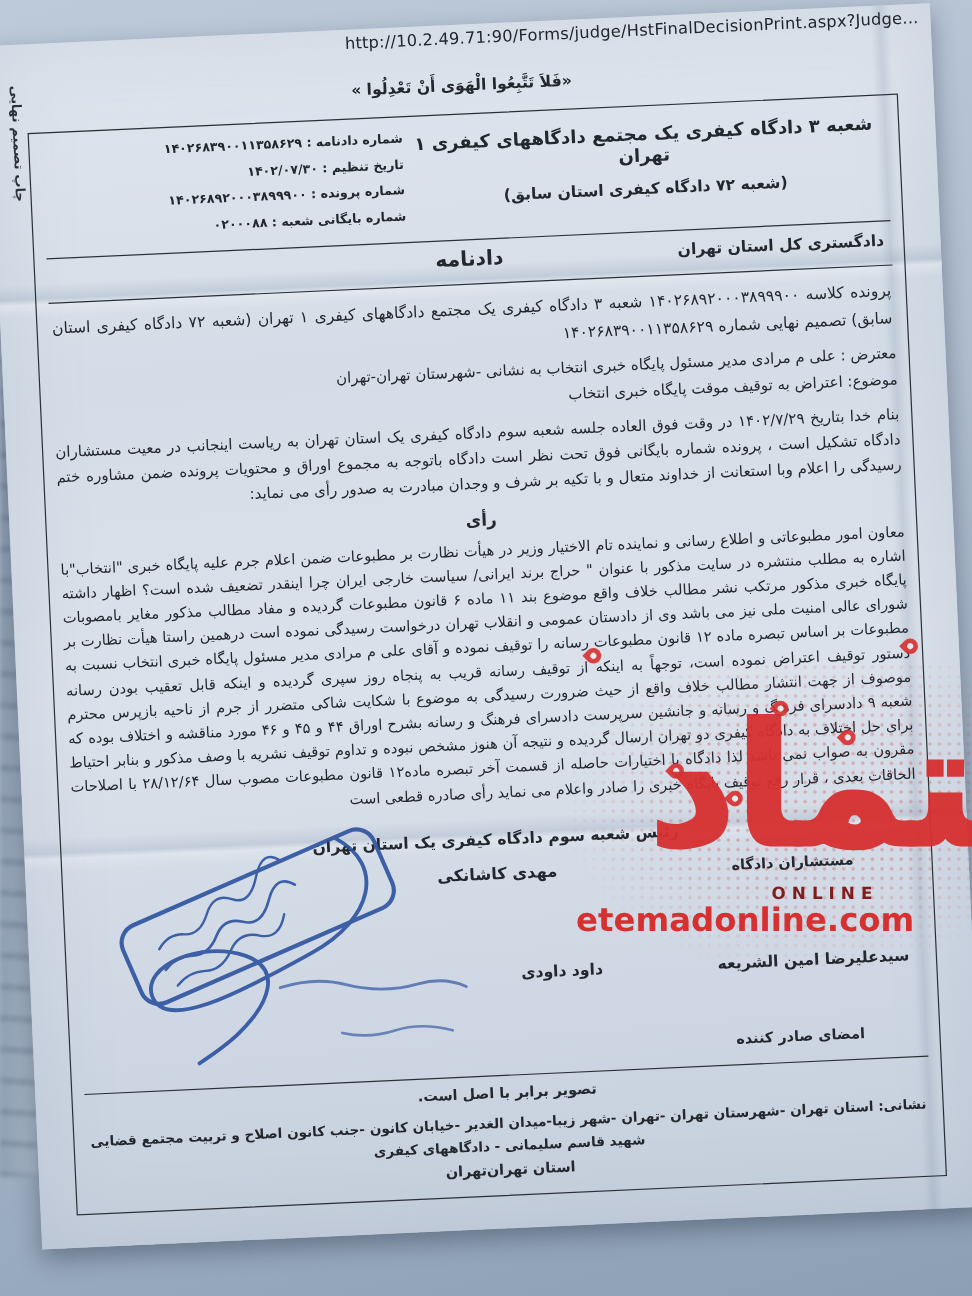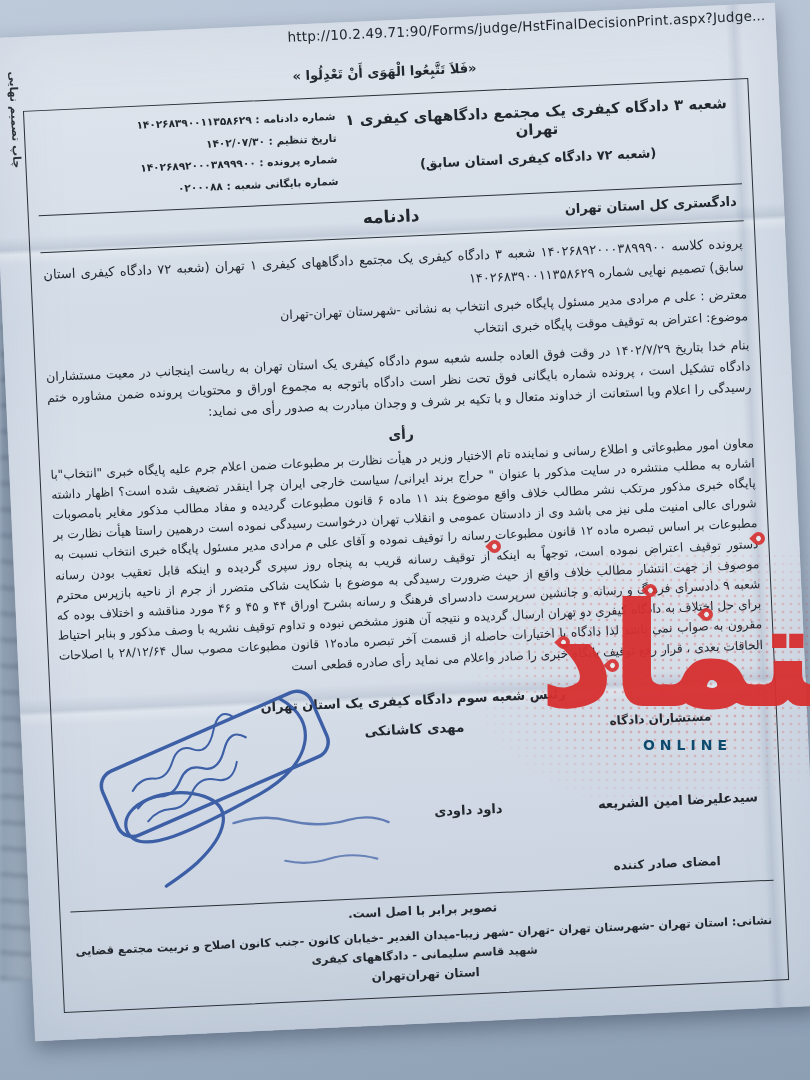--- a/index.html
+++ b/index.html
@@ -64,21 +64,21 @@
   .stamp-svg{position:absolute;left:48px;top:645px;width:320px;height:235px;opacity:.9;}
   
   .wm{position:absolute;inset:0;z-index:5;pointer-events:none;}
   .dotmap{position:absolute;top:552px;right:0;width:335px;height:255px;opacity:.5;
     background-image:radial-gradient(rgba(215,48,48,.6) 1.1px, transparent 1.7px);
     background-size:8px 8px;
     -webkit-mask-image:radial-gradient(ellipse at 60% 45%, #000 35%, transparent 75%);
     mask-image:radial-gradient(ellipse at 60% 45%, #000 35%, transparent 75%);}
   .wm-brand{position:absolute;top:586px;right:-150px;font-size:140px;line-height:1;font-weight:700;
     color:#d73030;-webkit-text-stroke:4px #d73030;opacity:.95;}
-  .wm-online{position:absolute;top:737px;right:78px;font-size:14px;font-weight:700;letter-spacing:5px;color:#0c4a6e;}
+  .wm-online{position:absolute;top:737px;right:78px;font-size:14px;font-weight:700;letter-spacing:5px;color:#7f1d1d;}
   .wm-domain{position:absolute;top:752px;right:48px;font-size:27px;font-weight:700;color:#d73030;}
   .pin{position:absolute;width:13px;height:13px;background:#d73030;border-radius:50% 50% 50% 0;
     transform:rotate(45deg);opacity:.9;}
   .pin::after{content:"";position:absolute;left:4px;top:4px;width:5px;height:5px;background:#e9eef3;border-radius:50%;}
 </style>
 </head>
 <body>
 
 <div class="bg-left"></div>
 
@@ -167,13 +167,14 @@
 <div class="wm">
   <div class="dotmap"></div>
   <span class="pin" style="left:488px;top:540px;"></span>
   <span class="pin" style="left:644px;top:584px;"></span>
   <span class="pin" style="left:557px;top:636px;"></span>
   <span class="pin" style="left:752px;top:532px;"></span>
   <span class="pin" style="left:606px;top:659px;"></span>
   <span class="pin" style="left:700px;top:608px;"></span>
   <div class="wm-brand">اعتماد</div>
   <div class="wm-online">ONLINE</div>
+  <div class="wm-domain">etemadonline.com</div>
 </div>
 
 </body></html>

